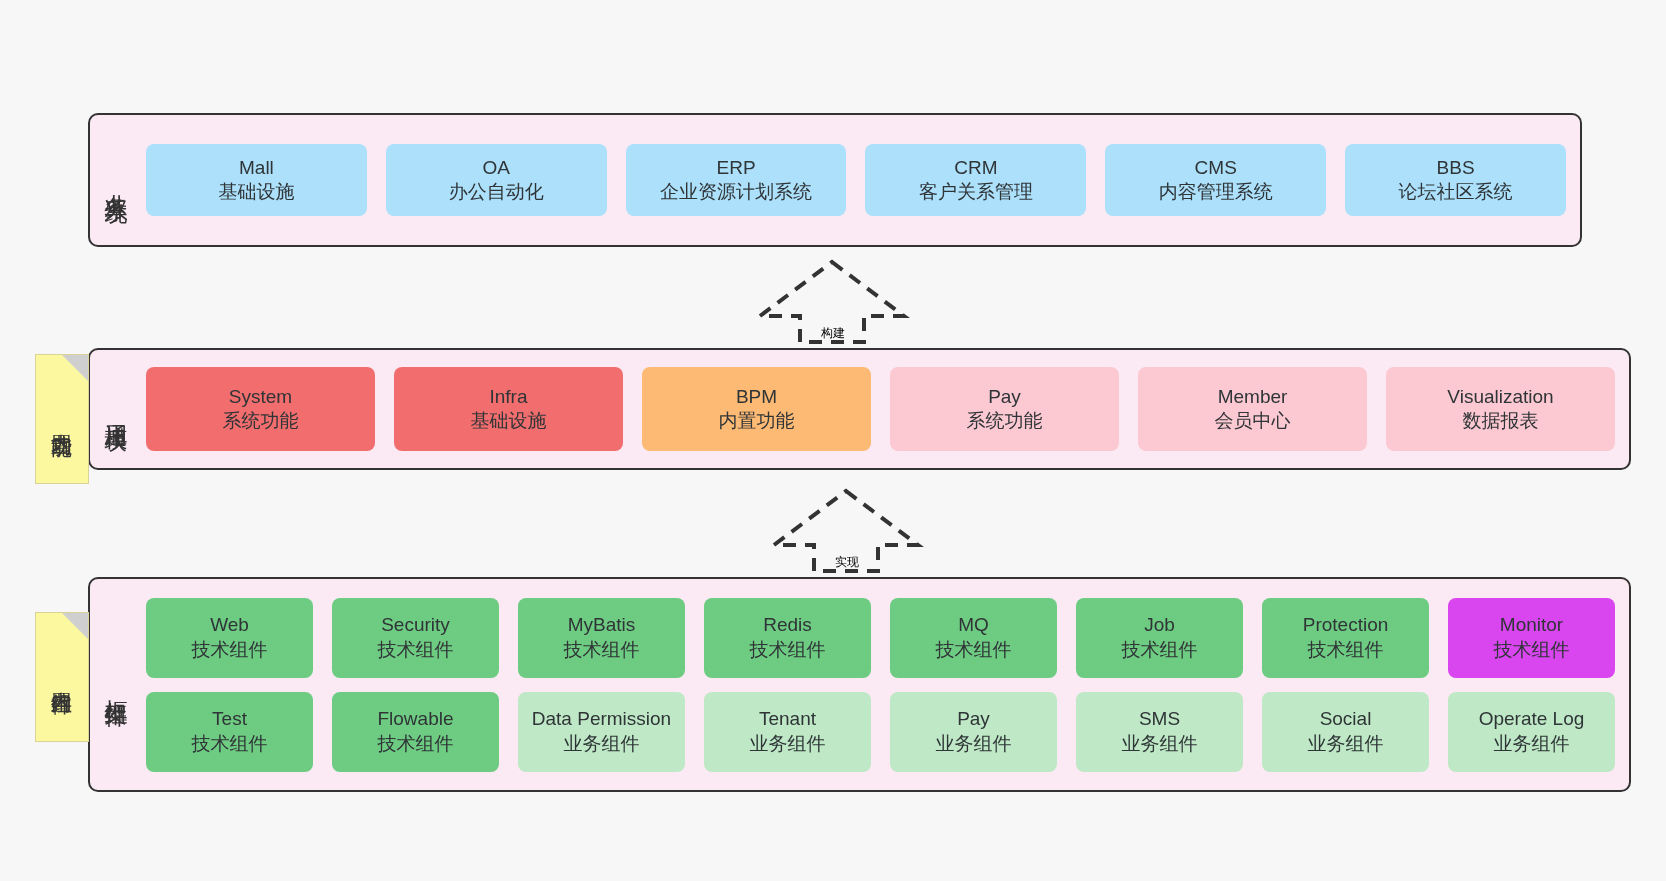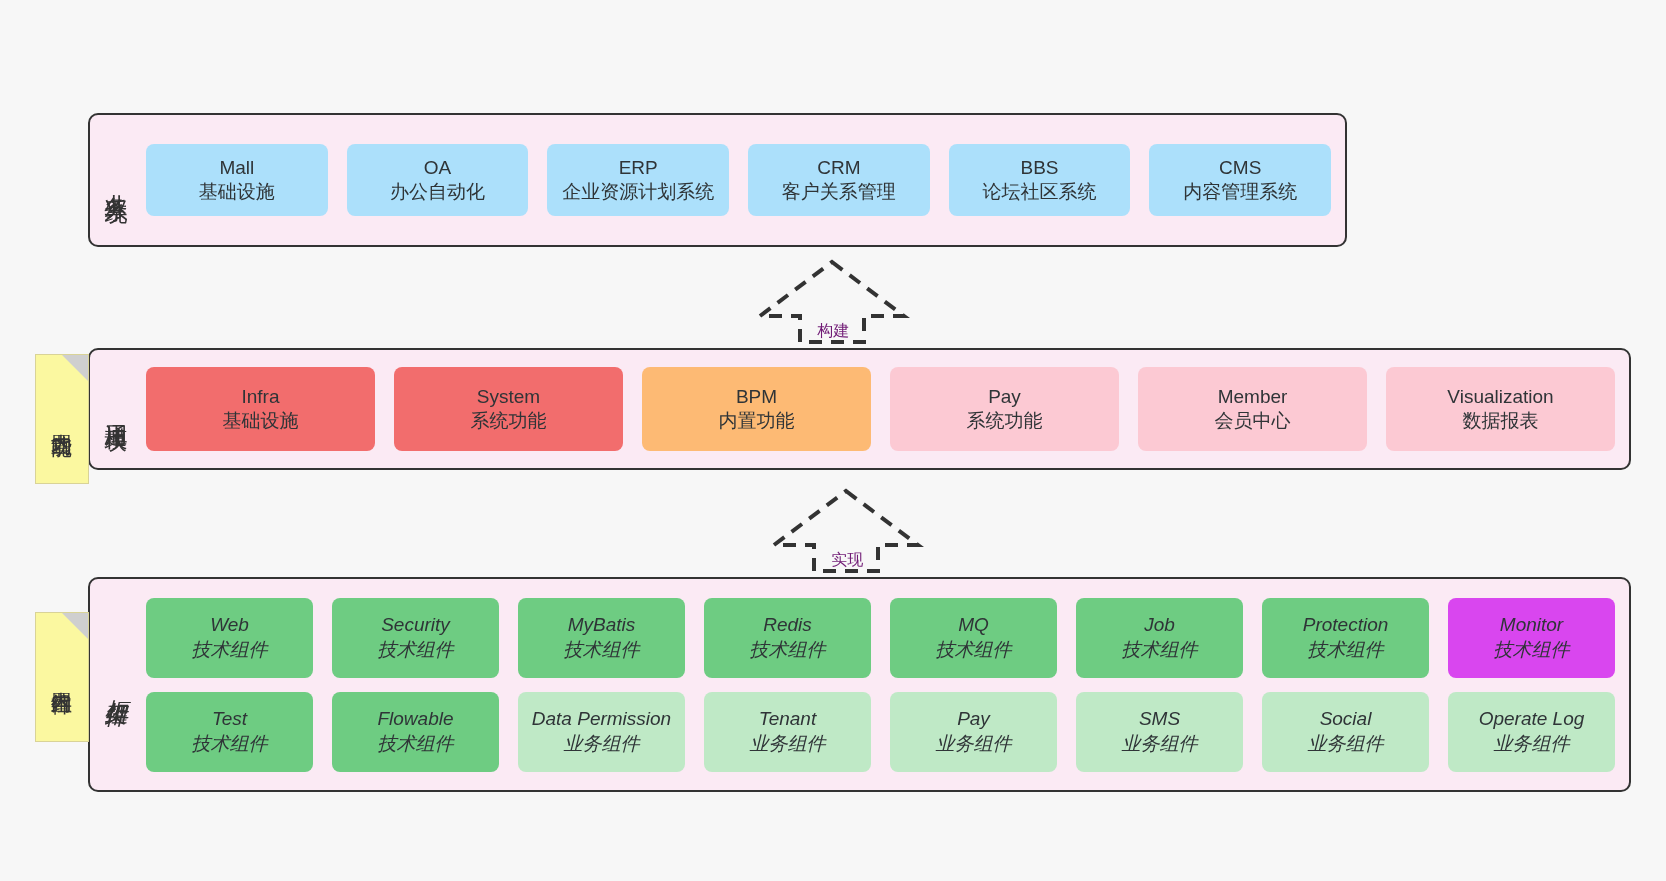--- a/index.html
+++ b/index.html
@@ -61,27 +61,27 @@
     line-height:1.28;
     color:#2f3437;
     box-sizing:border-box;
     padding:4px 6px;
     min-width:0;
   }
   .node .en{display:block;}
   .node .cn{display:block;}
 
   
-  #layer-business{left:88px;top:113px;width:1259px;height:134px;}
+  #layer-business{left:88px;top:113px;width:1494px;height:134px;}
   #layer-business .node{height:72px;background:#ace0fb;}
 
   #layer-common{left:88px;top:348px;width:1543px;height:122px;}
   #layer-common .node{height:84px;}
 
-  #layer-framework{left:88px;top:577px;width:1543px;height:215px;font-style:italic;}
+  #layer-framework{left:88px;top:577px;width:1543px;height:215px;}
   #layer-framework .node{height:80px;}
 
   
   .tag{
     position:absolute;
     background:#fbf8a0;
     border:1px solid #d9d397;
     box-sizing:border-box;
     display:flex;
     align-items:center;
@@ -105,22 +105,22 @@
   #tag-builtin-component{left:35px;top:612px;width:54px;height:130px;}
 
   
   .arrow{position:absolute;}
   .arrow svg{display:block;overflow:visible;}
   .arrow .alabel{
     position:absolute;
     left:50%;
     transform:translateX(-46%);
     bottom:2px;
-    font-size:16px;
-    color:#701a75;
+    font-size:12px;
+    color:#000000;
     background:transparent;
     white-space:nowrap;
   }
   #arrow-build{left:754px;top:258px;width:156px;height:86px;}
   #arrow-implement{left:768px;top:487px;width:156px;height:86px;}
 </style>
 </head>
 <body>
 
 <div class="canvas">
@@ -139,49 +139,49 @@
         </div>
         <div class="node">
           <span class="en">ERP</span>
           <span class="cn">企业资源计划系统</span>
         </div>
         <div class="node">
           <span class="en">CRM</span>
           <span class="cn">客户关系管理</span>
         </div>
         <div class="node">
+          <span class="en">CMS</span>
+          <span class="cn">内容管理系统</span>
+        </div>
+        <div class="node">
           <span class="en">BBS</span>
           <span class="cn">论坛社区系统</span>
-        </div>
-        <div class="node">
-          <span class="en">CMS</span>
-          <span class="cn">内容管理系统</span>
         </div>
       </div>
     </div>
   </div>
 
   <div class="arrow" id="arrow-build">
     <svg width="156" height="86" viewBox="0 0 156 86">
       <path d="M 78 4 L 150 58 L 110 58 L 110 84 L 46 84 L 46 58 L 6 58 Z" fill="none" stroke="#333333" stroke-width="4" stroke-dasharray="13 9" stroke-linejoin="miter"></path>
     </svg>
     <span class="alabel">构建</span>
   </div>
 
   <div class="layer" id="layer-common">
     <div class="layer-title">通用模块</div>
     <div class="layer-body">
       <div class="row">
         <div class="node" style="background:#f26d6d">
+          <span class="en">System</span>
+          <span class="cn">系统功能</span>
+        </div>
+        <div class="node" style="background:#f26d6d">
           <span class="en">Infra</span>
           <span class="cn">基础设施</span>
-        </div>
-        <div class="node" style="background:#f26d6d">
-          <span class="en">System</span>
-          <span class="cn">系统功能</span>
         </div>
         <div class="node" style="background:#fdba74">
           <span class="en">BPM</span>
           <span class="cn">内置功能</span>
         </div>
         <div class="node" style="background:#fcc9d3">
           <span class="en">Pay</span>
           <span class="cn">系统功能</span>
         </div>
         <div class="node" style="background:#fcc9d3">

